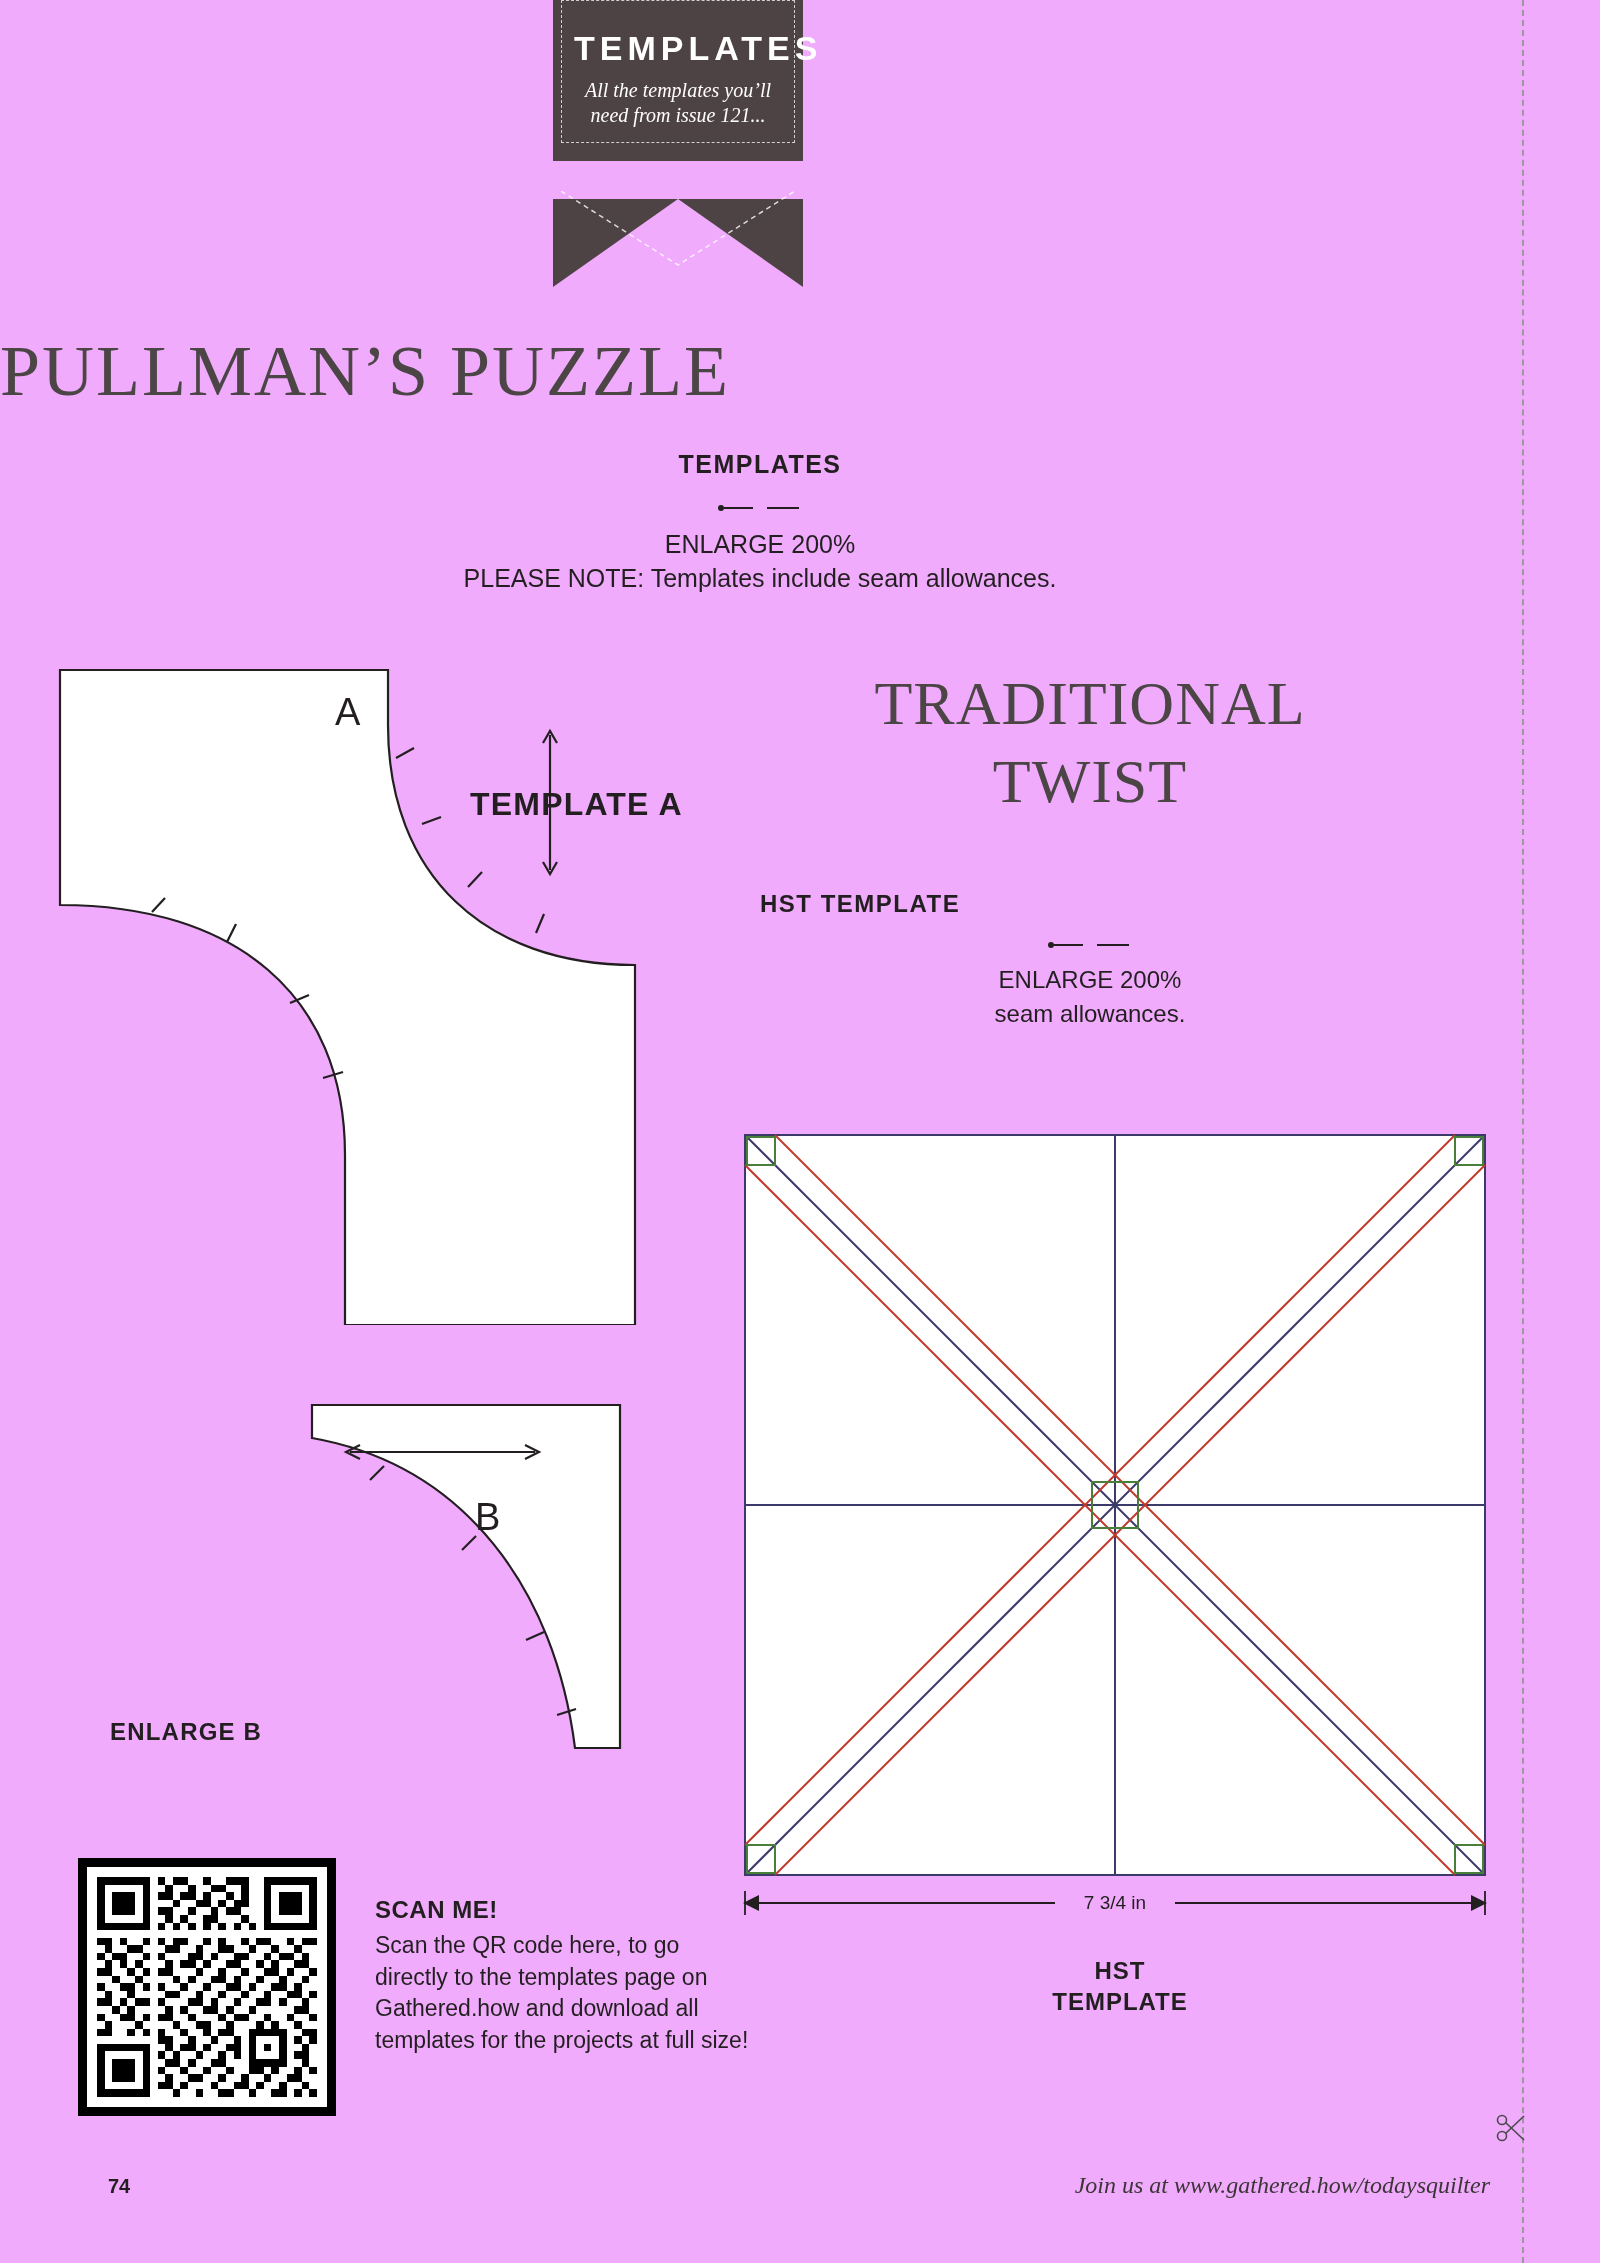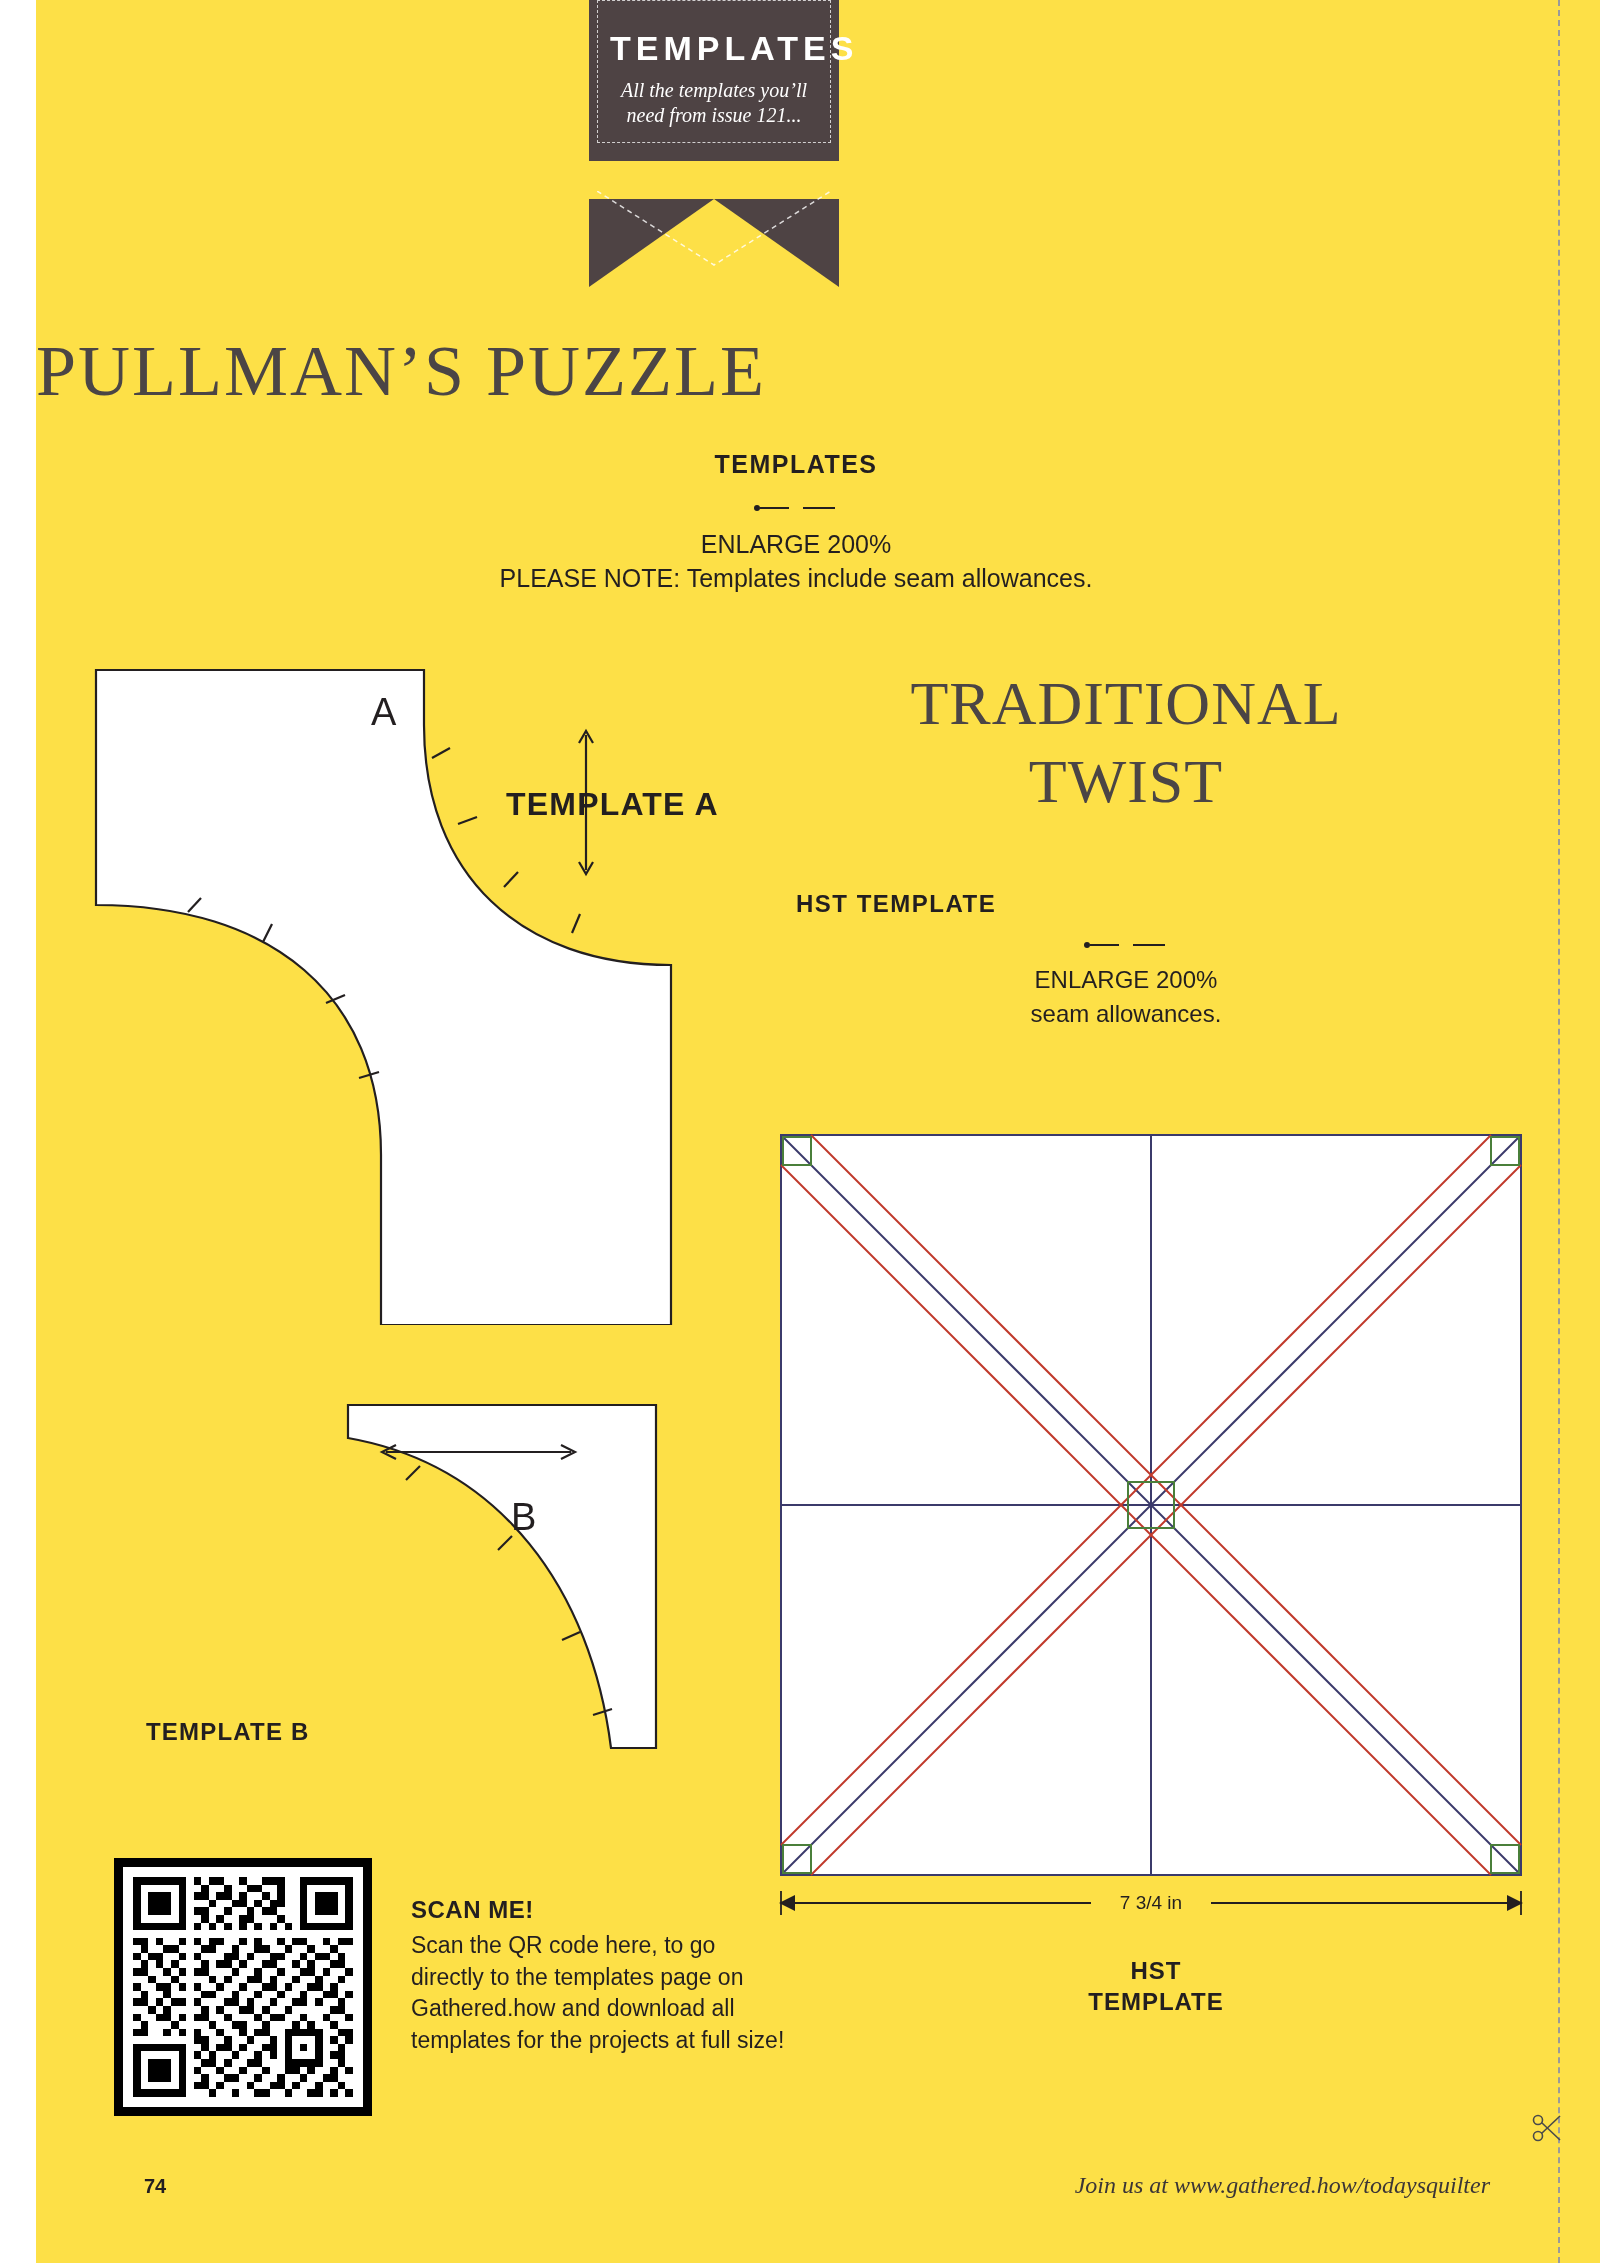--- a/index.html
+++ b/index.html
@@ -13,22 +13,21 @@
     position: relative;
     font-family: "Liberation Sans", sans-serif;
     color: #231f20;
     overflow: hidden;
   }
 
   
   .page {
     position: absolute;
     inset: 0;
-    background: #fde047;
-    margin-left: 36px;
+    background: #f0abfc;
   }
 
   
   .cutline {
     position: absolute;
     top: 0;
     bottom: 0;
     left: 1522px;
     width: 0;
     border-left: 2px dashed #9a9a9a;
@@ -365,21 +364,21 @@
       <g stroke="#231f20" stroke-width="2.2" fill="none">
         <line x1="70" y1="52" x2="255" y2="52"></line>
         <polyline points="80,45 66,52 80,59"></polyline>
         <polyline points="245,45 259,52 245,59"></polyline>
       </g>
       <text x="195" y="130" font-family="Liberation Sans, sans-serif" font-size="38" fill="#231f20">B</text>
     </svg>
   </div>
 
   <div class="tpl-a-label">TEMPLATE A</div>
-  <div class="tpl-b-label">TEMPLATE B</div>
+  <div class="tpl-b-label">ENLARGE B</div>
 
   <div class="hst">
     <svg width="760" height="830" viewBox="0 0 760 830">
 
       <rect x="10" y="10" width="740" height="740" fill="#ffffff" stroke="#3b3a6b" stroke-width="2"></rect>
 
       <line x1="380" y1="10" x2="380" y2="750" stroke="#3b3a6b" stroke-width="2"></line>
       <line x1="10" y1="380" x2="750" y2="380" stroke="#3b3a6b" stroke-width="2"></line>
 
       <line x1="10" y1="10" x2="750" y2="750" stroke="#3b3a6b" stroke-width="2"></line>

